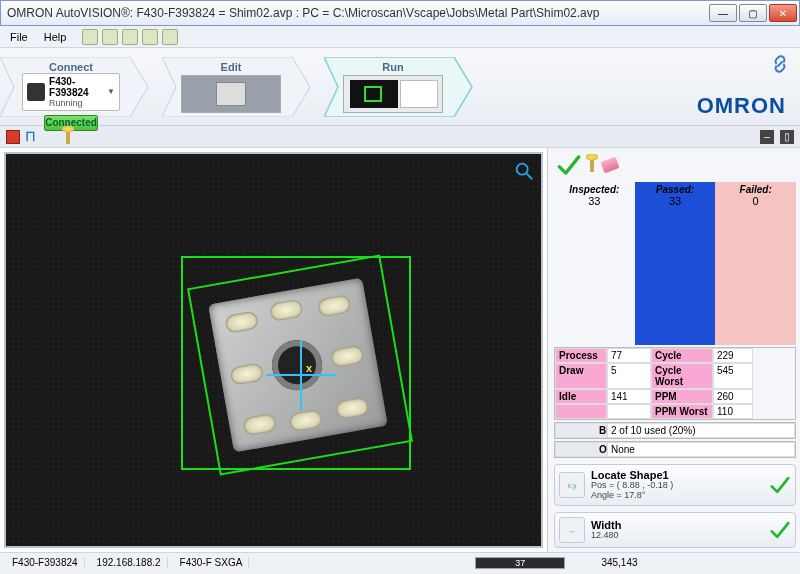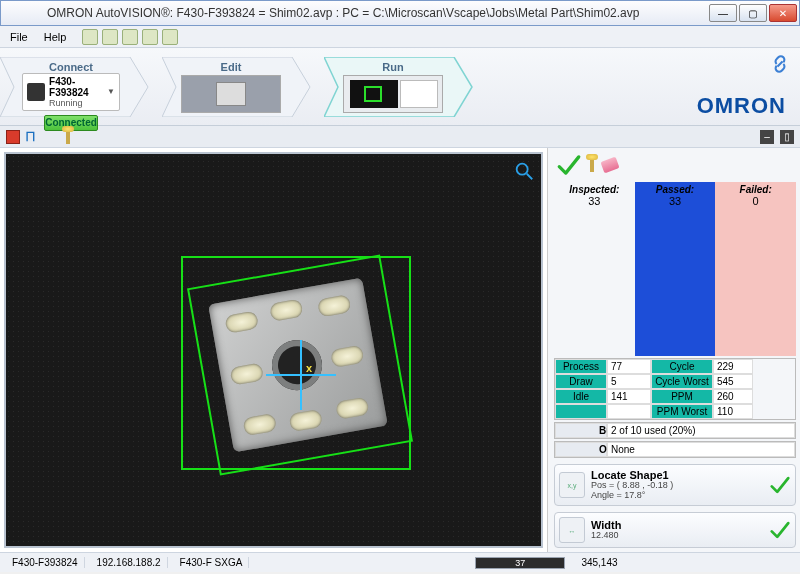--- a/index.html
+++ b/index.html
@@ -1,20 +1,20 @@
 <!DOCTYPE html>
 <html><head>
 <meta charset="utf-8">
 <style>
   * { box-sizing: border-box; margin: 0; padding: 0; font-family: "Segoe UI", Tahoma, sans-serif; }
   body { width: 800px; height: 574px; background: #f0f0f0; overflow: hidden; font-size: 11px; }
 
   
   .titlebar { height: 26px; background: linear-gradient(#fdfdfe,#e6ebf5); border: 1px solid #7a9ac9; display: flex; align-items: center; padding: 0 2px 0 6px; }
-  .titlebar .title { flex: 1; color: #333; font-size: 12px; margin-left: 40px; }
+  .titlebar .title { flex: 1; color: #333; font-size: 12px; }
   .winbtns { display: flex; gap: 2px; }
   .winbtn { width: 28px; height: 18px; border: 1px solid #888; border-radius: 2px; display: flex; align-items: center; justify-content: center; font-size: 10px; background: linear-gradient(#fefefe,#d8e2f0); }
   .winbtn.close { background: linear-gradient(#f59a8a,#d84a2f); color: #fff; border-color: #a33; }
 
   
   .menubar { height: 22px; background: #eef1f6; display: flex; align-items: center; padding-left: 4px; gap: 4px; border-bottom: 1px solid #cdd5e0; }
   .menubar .mitem { padding: 2px 6px; }
   .menubar .tbicons { display: flex; gap: 4px; margin-left: 6px; }
   .tbicon { width: 16px; height: 16px; background: #dde6c4; border: 1px solid #9ab07a; border-radius: 2px; }
 
@@ -71,36 +71,36 @@
   .rtop { display:flex; align-items:center; gap:8px; padding: 0 2px 2px 2px; }
   .bigcheck { width: 26px; height: 26px; }
   .counters { flex:1; display:flex; text-align:center; }
   .counters .c { flex:1; padding:2px 0; }
   .counters .c .lab { font-weight:bold; font-style:italic; font-size:10px; }
   .counters .c .val { font-size:11px; }
   .counters .pass { background:#1d4ed8; }
   .counters .fail { background:#f6c4c0; }
   .grid { display:grid; grid-template-columns: 52px 44px 62px 40px; border:1px solid #bbb; font-size:10px; }
   .grid div { border:1px solid #ddd; padding:1px 3px; background:#fff; }
-  .grid .h { background:#14b8a6; font-weight:normal;text-align:center; }
+  .grid .h { background:#f9a8d4; font-weight:bold; }
   .row2 { display:grid; grid-template-columns: 52px 1fr; font-size:10px; border:1px solid #bbb; }
   .row2 div { border:1px solid #ddd; padding:1px 3px; background:#fff; }
   .row2 .h { background:#e7ebf1; font-weight:bold;padding-left:43px; }
 
   .resitem { display:flex; align-items:center; border:1px solid #c6ccd5; border-radius:4px; background:linear-gradient(#fcfdff,#e9edf3); padding:4px; gap:6px; margin-top:4px; }
   .resitem .ric { width:26px; height:26px; background:#eef1f5; border:1px solid #c3cad4; border-radius:3px; display:flex;align-items:center;justify-content:center; font-size:7px; color:#5a7; }
   .resitem .rtext .t { font-weight:bold; font-size:11px; }
   .resitem .rtext .d { font-size:9px; color:#444; line-height:1.1; }
   .resitem .rchk { margin-left:auto; width:22px; height:22px; }
 
   
   .status { height: 20px; background:#eef1f6; border-top:1px solid #cdd5e0; display:flex; align-items:center; font-size:10px; padding: 0 6px; gap:6px; }
   .status .cell { padding: 0 6px; border-right:1px solid #cfd6e0; }
   .status .prog { width: 90px; height:12px; border:1px solid #9aa3b0; background:#2c2c2c; color:#fff; text-align:center; font-size:9px; line-height:10px; margin-left: 220px; }
-  .status .coords { margin-left: 10px; }
+  .status .coords { margin-left: 30px; }
 
   svg.check path { stroke:#29b52e; stroke-width:4; fill:none; stroke-linecap:round; stroke-linejoin:round; }
 
   .chevsvg polygon { fill: #f0f3f8; stroke:#c7d0db; stroke-width:1; }
   .step.active .chevsvg polygon { fill:#eaf7f7; stroke:#7fd4d2; stroke-width:1.5; }
 
   .thumb.hist { background: linear-gradient(#999,#777); position:relative; }
   .thumb.hist:after { content:""; position:absolute; left:6px; right:6px; bottom:4px; height:22px; background: linear-gradient( to top, #555 0%, #555 40%, transparent 40%); clip-path: polygon(0 100%, 10% 30%, 30% 60%, 55% 10%, 80% 50%, 100% 20%, 100% 100%); }
   .thumb.edit { background:#9aa0ab; display:flex;align-items:center;justify-content:center; }
   .thumb.edit .mini{ width:30px;height:24px;background:#ddd;border:1px solid #888; }

